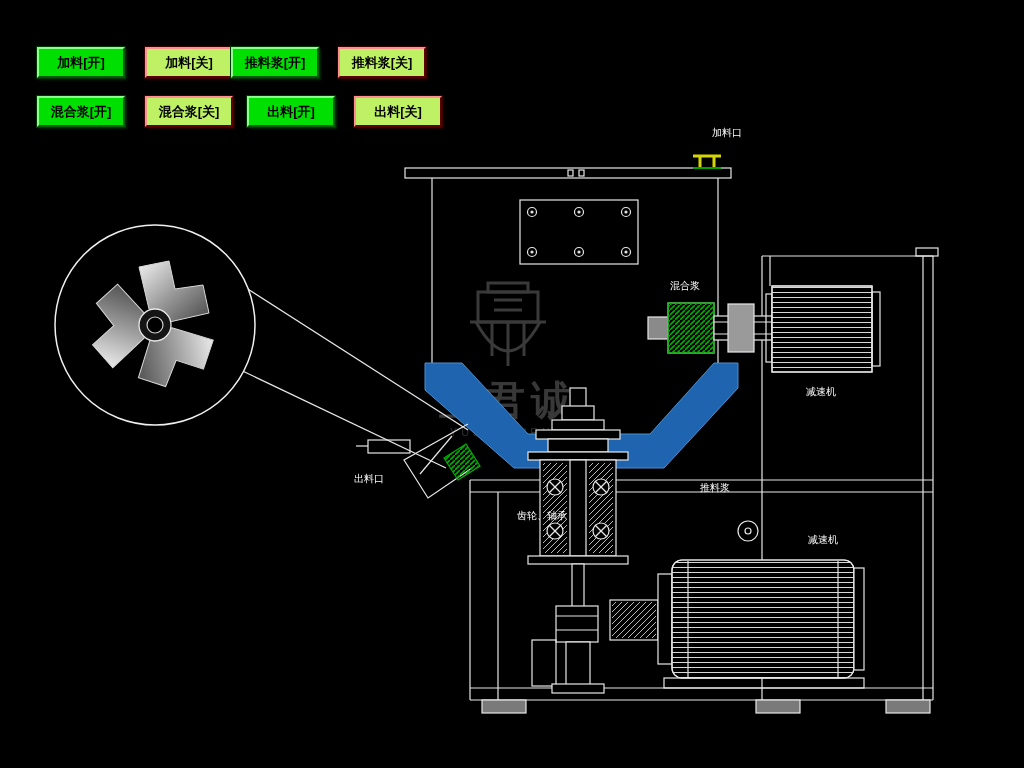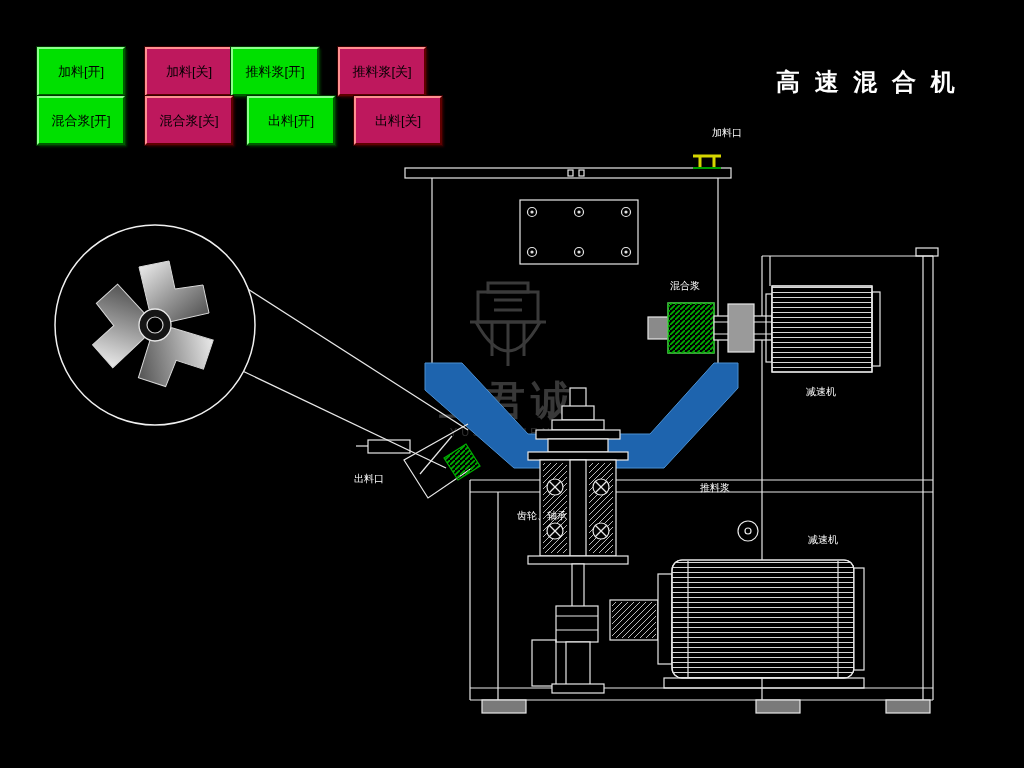--- a/index.html
+++ b/index.html
@@ -2,29 +2,29 @@
 <html><head>
 <meta charset="utf-8">
 <style>
   html,body{margin:0;padding:0;background:#000;}
   .stage{
     position:relative;width:1024px;height:768px;background:#000;overflow:hidden;
     font-family:"Liberation Sans","DejaVu Sans",sans-serif;
   }
   
   .btn{
-    position:absolute;width:88px;height:49px;display:flex;align-items:center;justify-content:center;
-    font-size:13px;font-weight:400;color:#000;box-sizing:border-box;cursor:pointer;white-space:nowrap;
+    position:absolute;width:88px;height:31px;display:flex;align-items:center;justify-content:center;
+    font-size:13px;font-weight:700;color:#000;box-sizing:border-box;cursor:pointer;white-space:nowrap;
   }
   .btn.on{
     background:#00e000;border:2px solid;border-color:#8dff8d #005a00 #005a00 #8dff8d;
     box-shadow:0 0 0 1px #013501, 2px 2px 2px #002a00;
   }
   .btn.off{
-    background:#be185d;border:2px solid;border-color:#ff9090 #5f0000 #5f0000 #ff9090;
+    background:#bef264;border:2px solid;border-color:#ff9090 #5f0000 #5f0000 #ff9090;
     box-shadow:0 0 0 1px #350101, 2px 2px 2px #2a0000;
   }
   .p00{left:37px;top:47px}.p01{left:145px;top:47px}.p02{left:231px;top:47px}.p03{left:338px;top:47px}
   .p10{left:37px;top:96px}.p11{left:145px;top:96px}.p12{left:247px;top:96px}.p13{left:354px;top:96px}
   
   .title{
     position:absolute;left:776px;top:66px;color:#fff;font-size:24px;font-weight:700;letter-spacing:4px;white-space:nowrap;
   }
   
   .lbl{position:absolute;color:#fff;font-size:10px;white-space:nowrap;}
@@ -217,21 +217,20 @@
 
   <div class="btn on p00">加料[开]</div>
   <div class="btn off p01">加料[关]</div>
   <div class="btn on p02">推料浆[开]</div>
   <div class="btn off p03">推料浆[关]</div>
   <div class="btn on p10">混合浆[开]</div>
   <div class="btn off p11">混合浆[关]</div>
   <div class="btn on p12">出料[开]</div>
   <div class="btn off p13">出料[关]</div>
 
-  <div class="title">高 速 混 合 机</div>
 
   <div class="lbl" id="lbl-feed">加料口</div>
   <div class="lbl" id="lbl-mix">混合浆</div>
   <div class="lbl" id="lbl-red1">减速机</div>
   <div class="lbl" id="lbl-push">推料浆</div>
   <div class="lbl" id="lbl-out">出料口</div>
   <div class="lbl" id="lbl-gear">齿轮、轴承</div>
   <div class="lbl" id="lbl-red2">减速机</div>
 
 </div>

